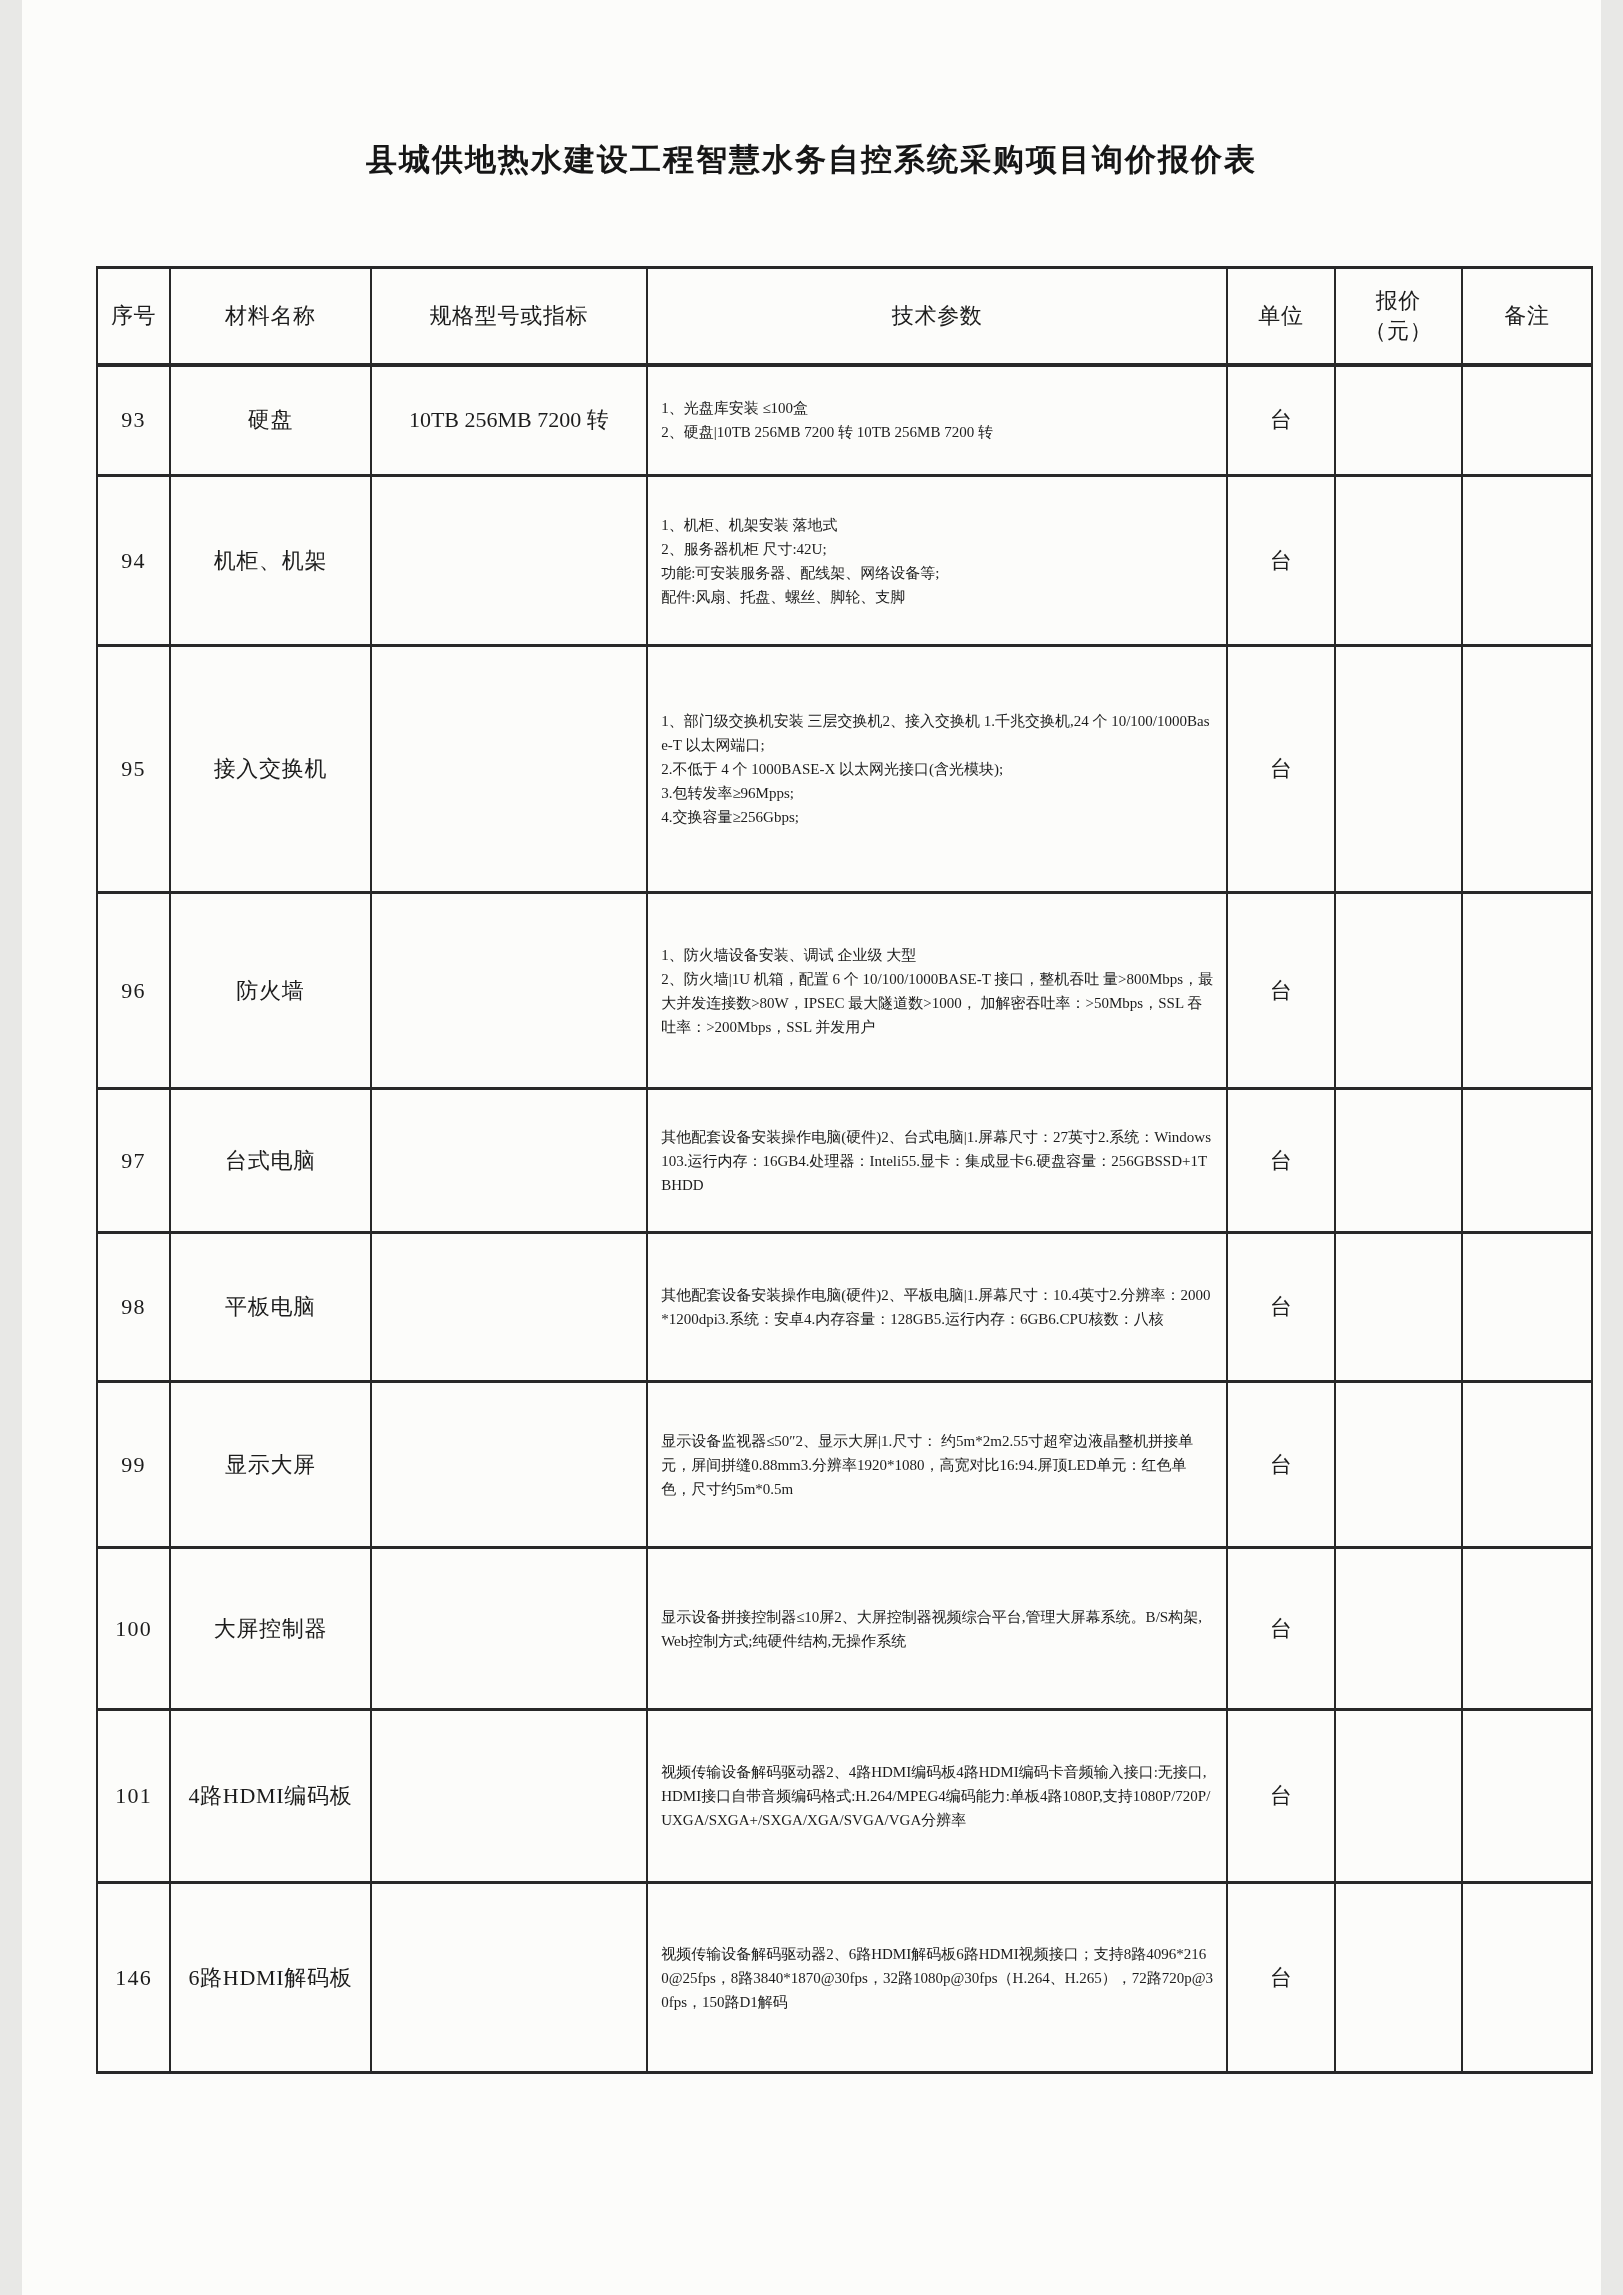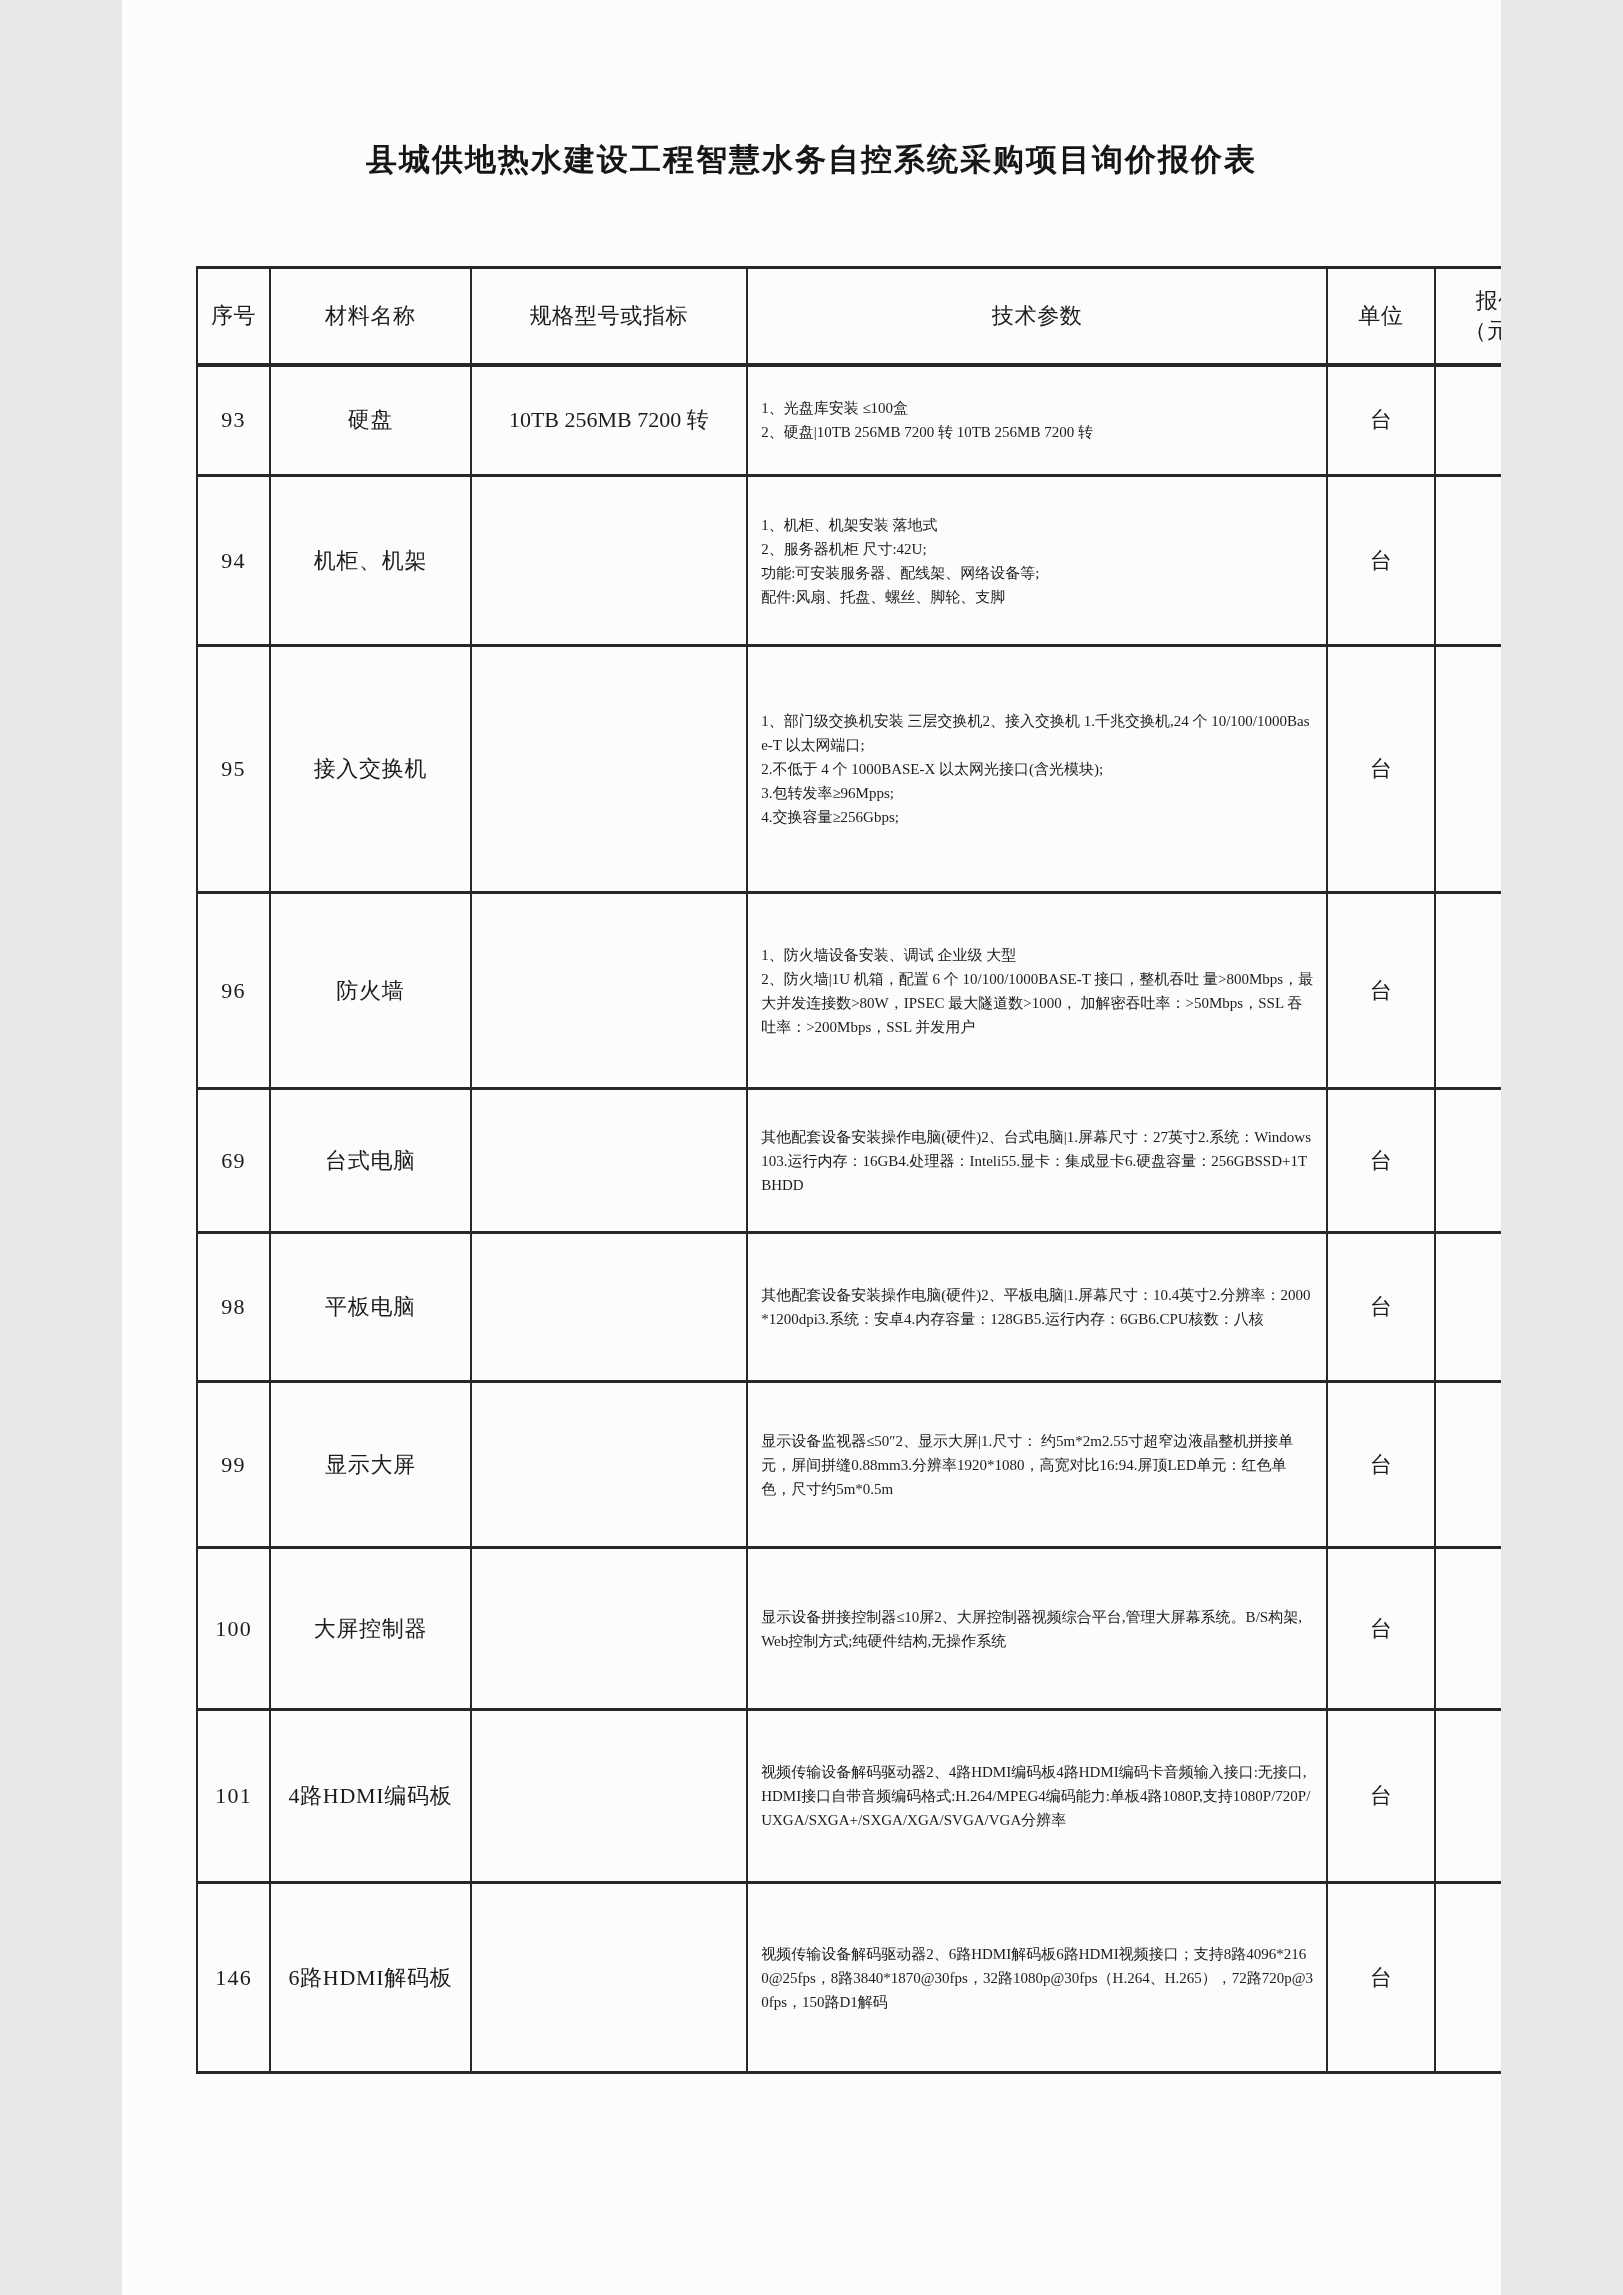--- a/index.html
+++ b/index.html
@@ -2,21 +2,21 @@
 <html style="font-size:10.5px"><head>
 <meta charset="utf-8">
 <style>
   html, body {
     margin: 0;
     padding: 0;
     background: #e8e8e6;
   }
   .page {
     position: relative;
-    width: 1379px;
+    width: 1579px;
     height: 2295px;
     margin: 0 auto;
     background: #fcfcfa;
     color: #1d1d1d;
     font-family: "Liberation Serif", "DejaVu Serif", serif;
     overflow: hidden;
   }
   .title {
     position: absolute;
     top: 139px;
@@ -171,21 +171,21 @@
           <td class="c-no">96</td>
           <td class="c-name">防火墙</td>
           <td class="c-spec"></td>
           <td class="c-params">1、防火墙设备安装、调试 企业级 大型
 2、防火墙|1U 机箱，配置 6 个 10/100/1000BASE-T 接口，整机吞吐 量&gt;800Mbps，最大并发连接数&gt;80W，IPSEC 最大隧道数&gt;1000， 加解密吞吐率：&gt;50Mbps，SSL 吞吐率：&gt;200Mbps，SSL 并发用户</td>
           <td class="c-unit">台</td>
           <td class="c-price"></td>
           <td class="c-note"></td>
         </tr>
         <tr>
-          <td class="c-no">69</td>
+          <td class="c-no">97</td>
           <td class="c-name">台式电脑</td>
           <td class="c-spec"></td>
           <td class="c-params">其他配套设备安装操作电脑(硬件)2、台式电脑|1.屏幕尺寸：27英寸2.系统：Windows103.运行内存：16GB4.处理器：Inteli55.显卡：集成显卡6.硬盘容量：256GBSSD+1TBHDD</td>
           <td class="c-unit">台</td>
           <td class="c-price"></td>
           <td class="c-note"></td>
         </tr>
         <tr>
           <td class="c-no">98</td>
           <td class="c-name">平板电脑</td>

